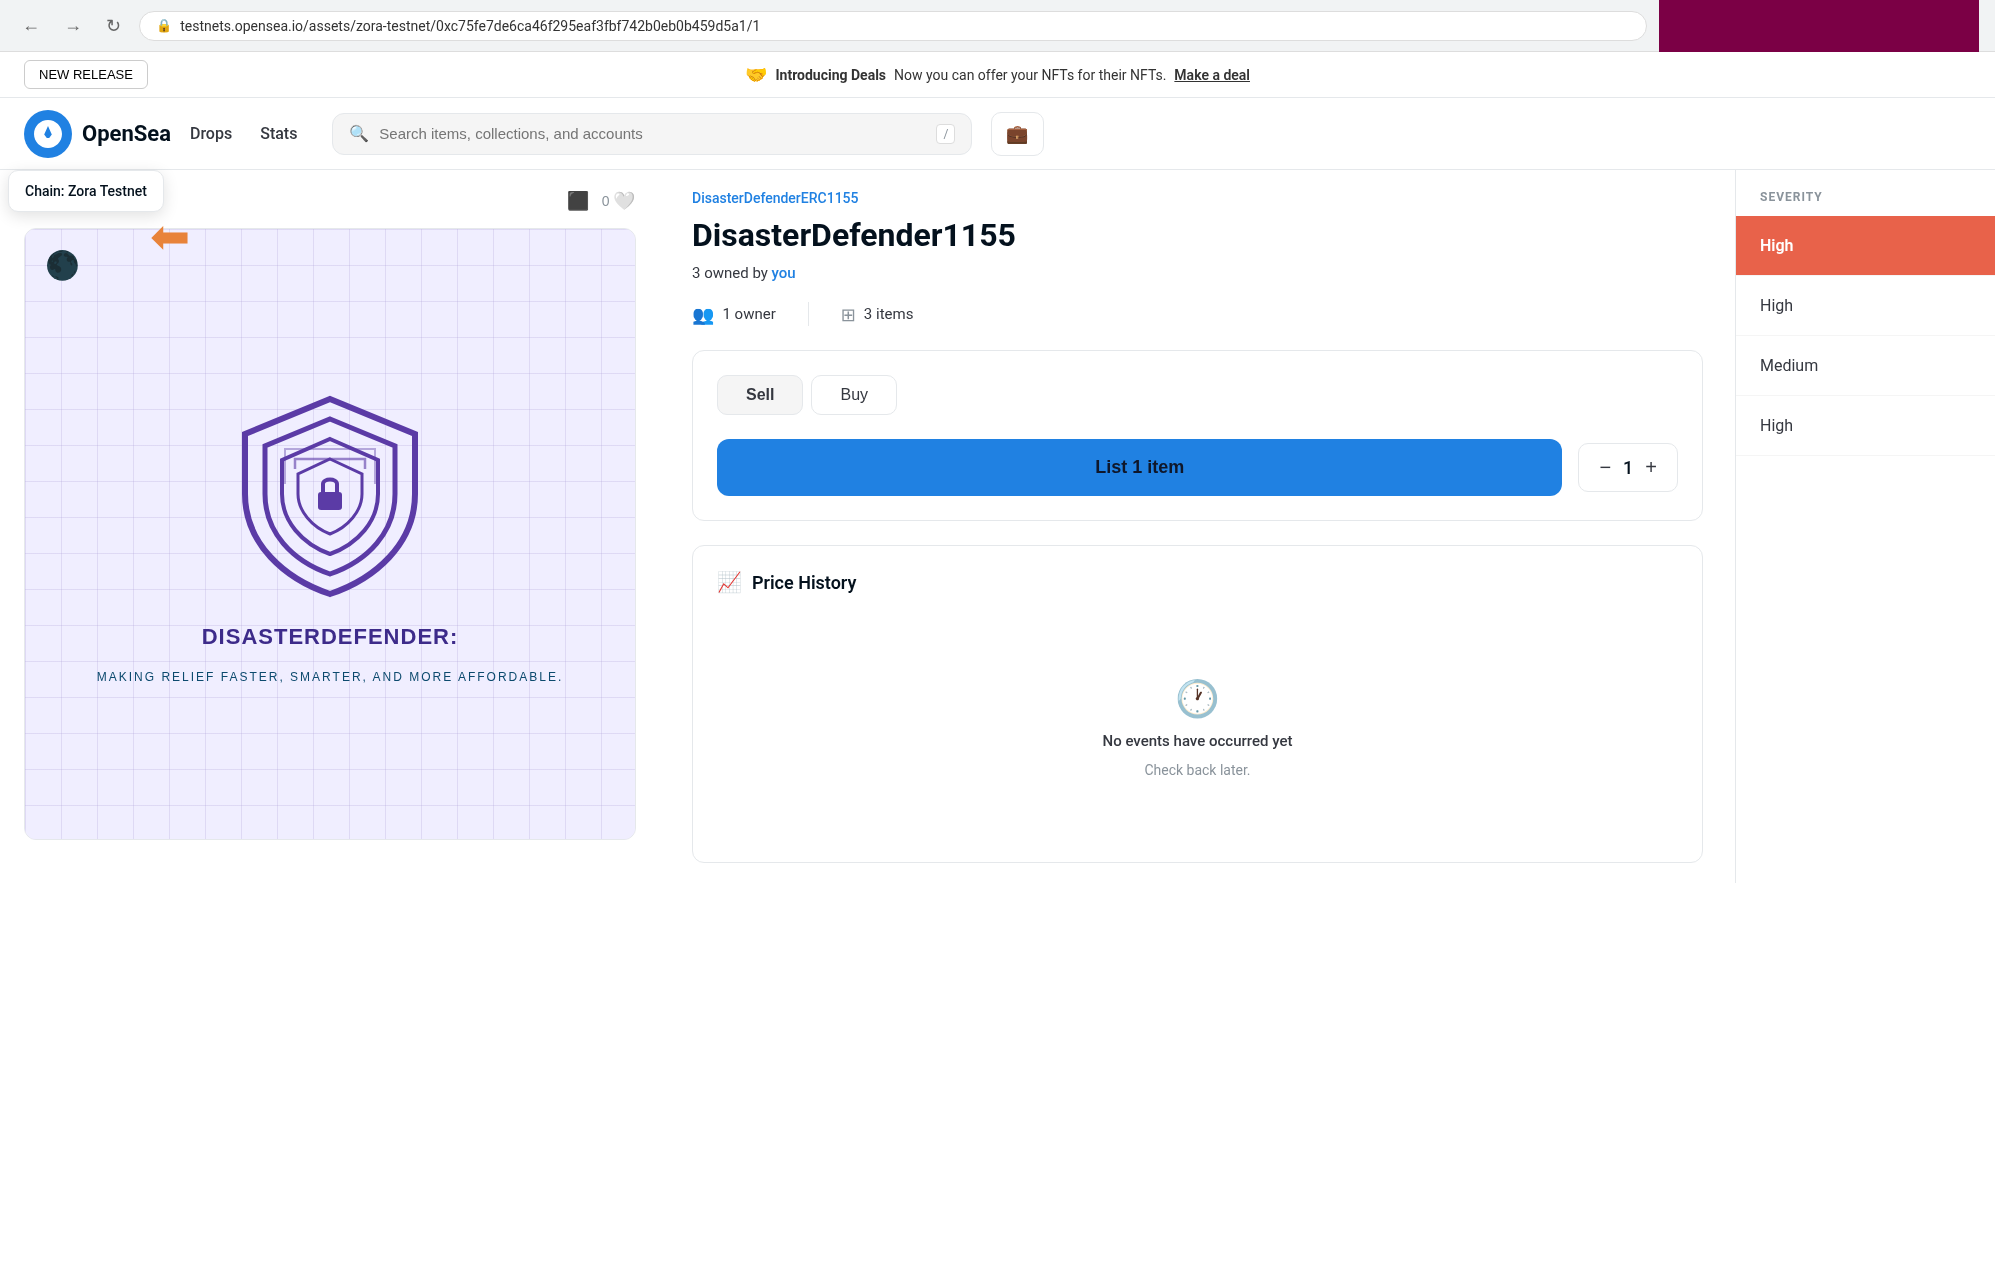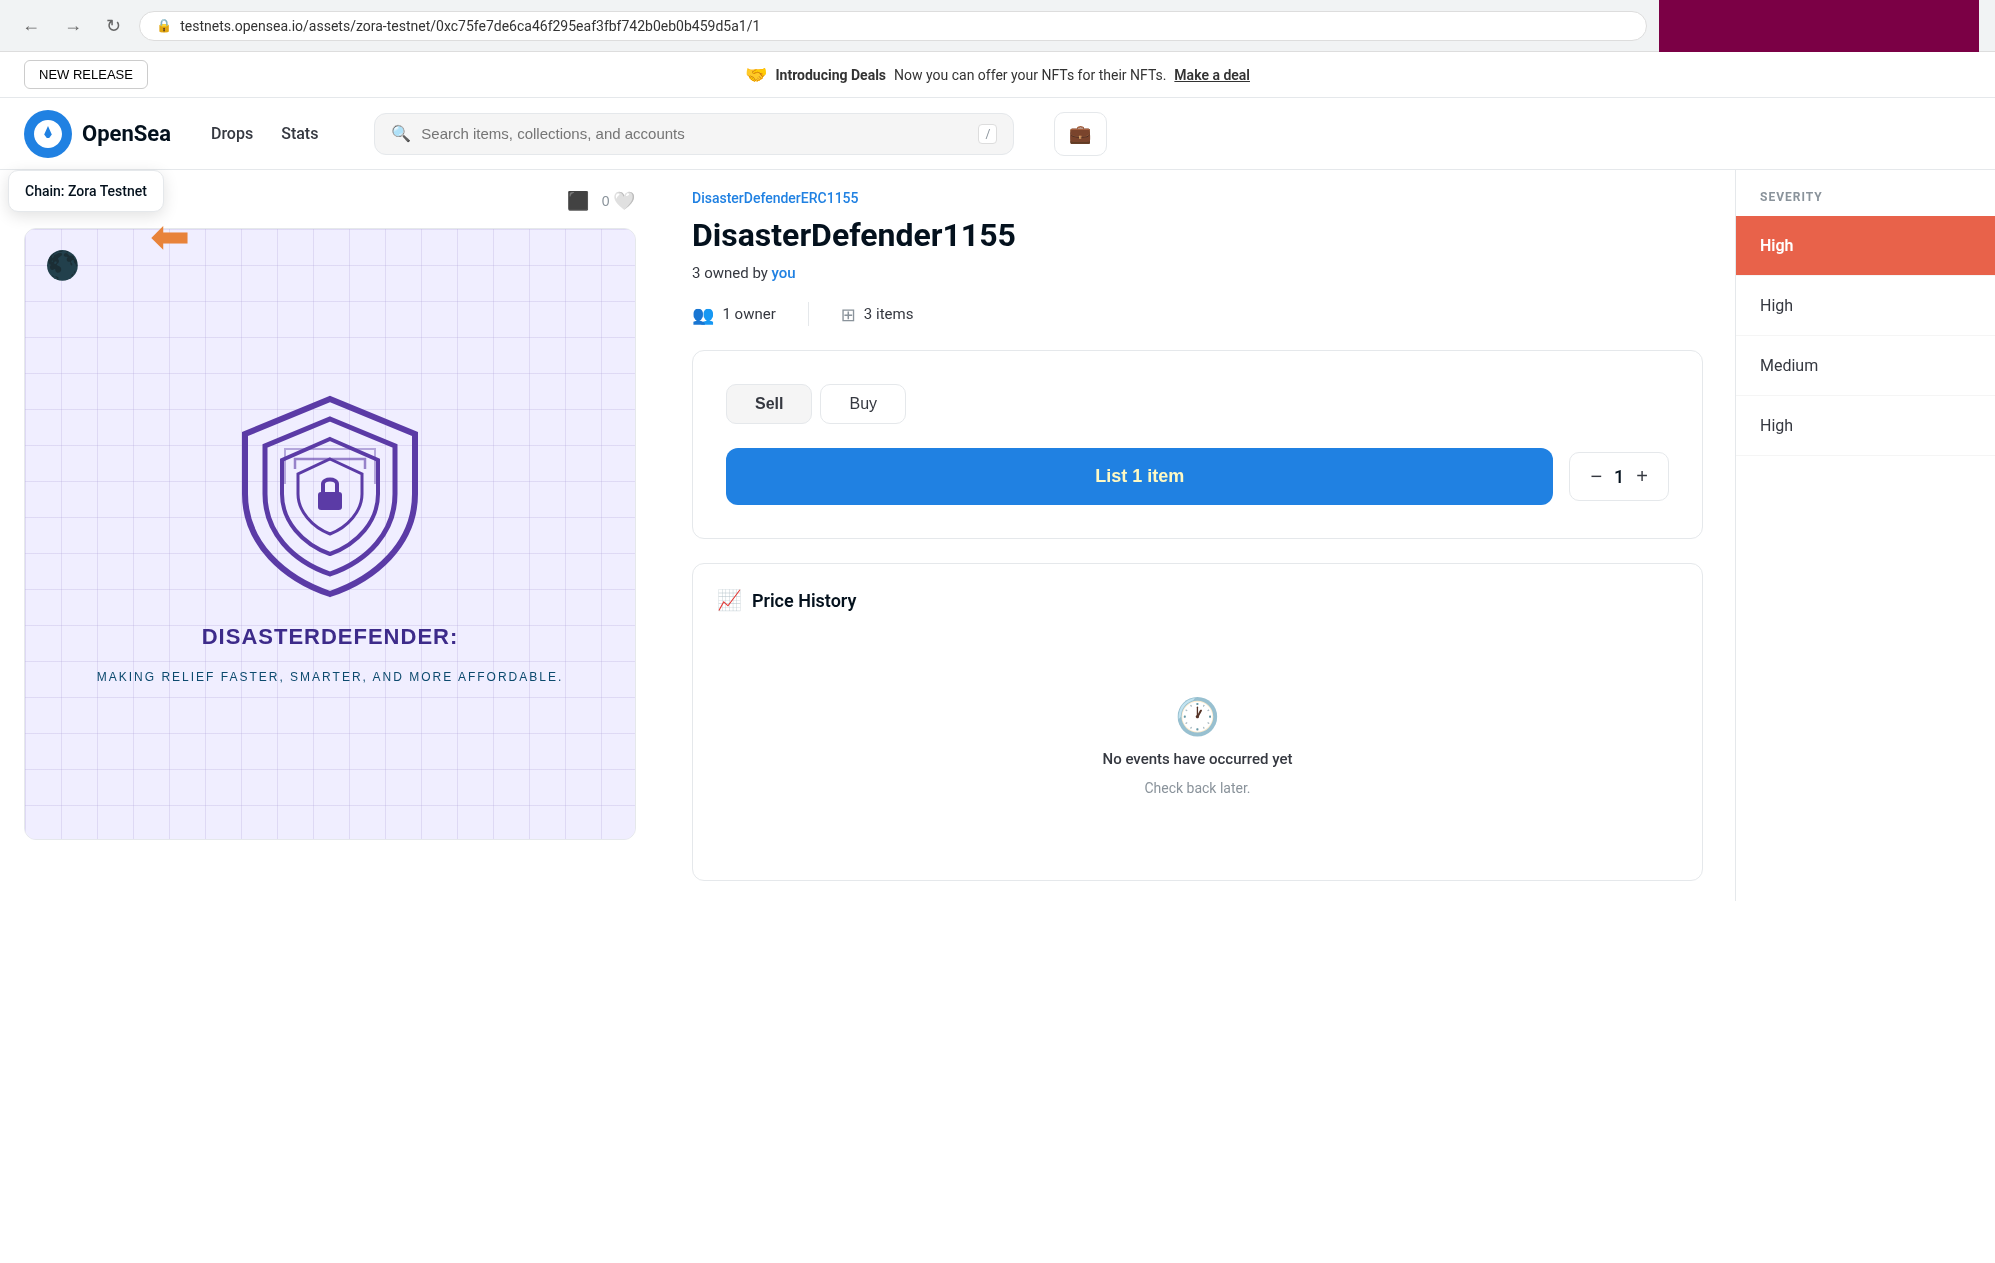--- a/index.html
+++ b/index.html
@@ -33,21 +33,21 @@
       padding: 6px 14px; font-size: 13px; font-weight: 500; cursor: pointer;
       position: absolute; left: 24px; text-align: center;
     }
     .announcement-center { display: flex; align-items: center; gap: 8px; }
     .deals-icon { font-size: 18px; }
     .make-deal-link { color: #333; font-weight: 600; text-decoration: underline; cursor: pointer; }
 
     
     .main-nav {
       display: flex; align-items: center; padding: 0 24px; height: 72px;
-      border-bottom: 1px solid #e5e8eb; gap: 40px; position: relative;
+      border-bottom: 1px solid #e5e8eb; gap: 19px; position: relative;
     }
     .logo-area { display: flex; align-items: center; gap: 10px; cursor: pointer; }
     .logo-circle {
       width: 48px; height: 48px; background: #2081e2; border-radius: 50%;
       display: flex; align-items: center; justify-content: center; color: white; font-size: 22px;
     }
     .logo-text { font-size: 22px; font-weight: 700; color: #04111d; }
     .nav-links { display: flex; gap: 28px; }
     .nav-link { font-size: 16px; font-weight: 500; color: #353840; cursor: pointer; text-decoration: none; }
     .search-bar {
@@ -136,32 +136,32 @@
     .owned-by { font-size: 15px; color: #353840; margin-bottom: 20px; }
     .owned-link { color: #2081e2; text-decoration: none; font-weight: 500; }
 
     .stats-row { display: flex; align-items: center; gap: 32px; margin-bottom: 24px; }
     .stat-item { display: flex; align-items: center; gap: 8px; font-size: 15px; color: #353840; }
     .stat-icon { font-size: 18px; color: #8a939b; }
     .stat-divider { width: 1px; height: 24px; background: #e5e8eb; }
 
     
     .trade-box {
-      border: 1px solid #e5e8eb; border-radius: 12px; padding: 33px; margin-bottom: 24px;
+      border: 1px solid #e5e8eb; border-radius: 12px; padding: 24px; margin-bottom: 24px;
     }
     .trade-tabs { display: flex; gap: 8px; margin-bottom: 24px; }
     .trade-tab {
       padding: 10px 28px; border-radius: 10px; font-size: 16px; font-weight: 500;
       cursor: pointer; border: 1px solid #e5e8eb; background: #fff; color: #353840;
     }
     .trade-tab.active { background: #f5f5f5; font-weight: 600; }
 
     .list-row { display: flex; align-items: center; gap: 16px; }
     .list-btn {
-      flex: 1; background: #2081e2; color: #fef9c3; border: none; border-radius: 12px;
+      flex: 1; background: #2081e2; color: #0f172a; border: none; border-radius: 12px;
       padding: 18px; font-size: 18px; font-weight: 600; cursor: pointer; text-align: center;
     }
     .quantity-ctrl {
       display: flex; align-items: center; gap: 12px;
       border: 1px solid #e5e8eb; border-radius: 10px; padding: 12px 20px;
     }
     .qty-btn { background: none; border: none; font-size: 20px; cursor: pointer; color: #353840; }
     .qty-value { font-size: 18px; font-weight: 500; color: #04111d; }
 
     

